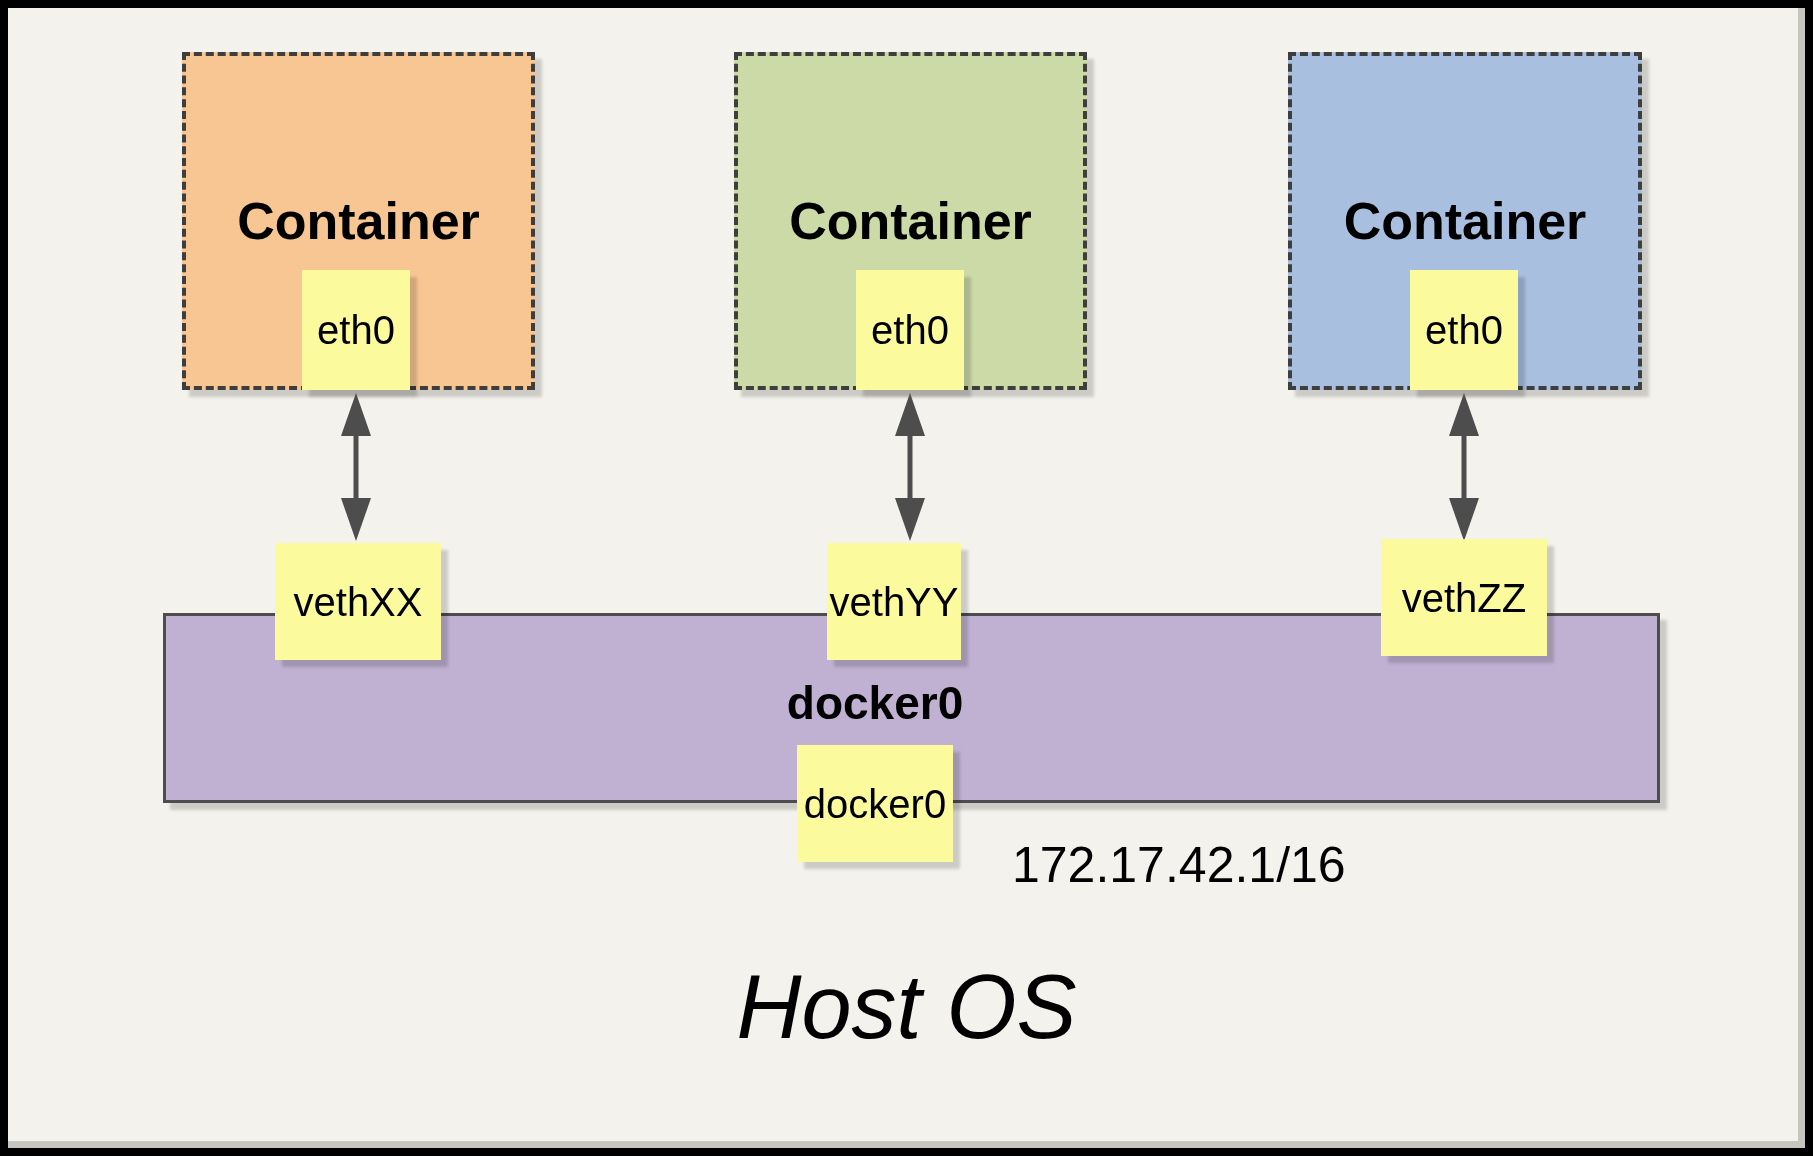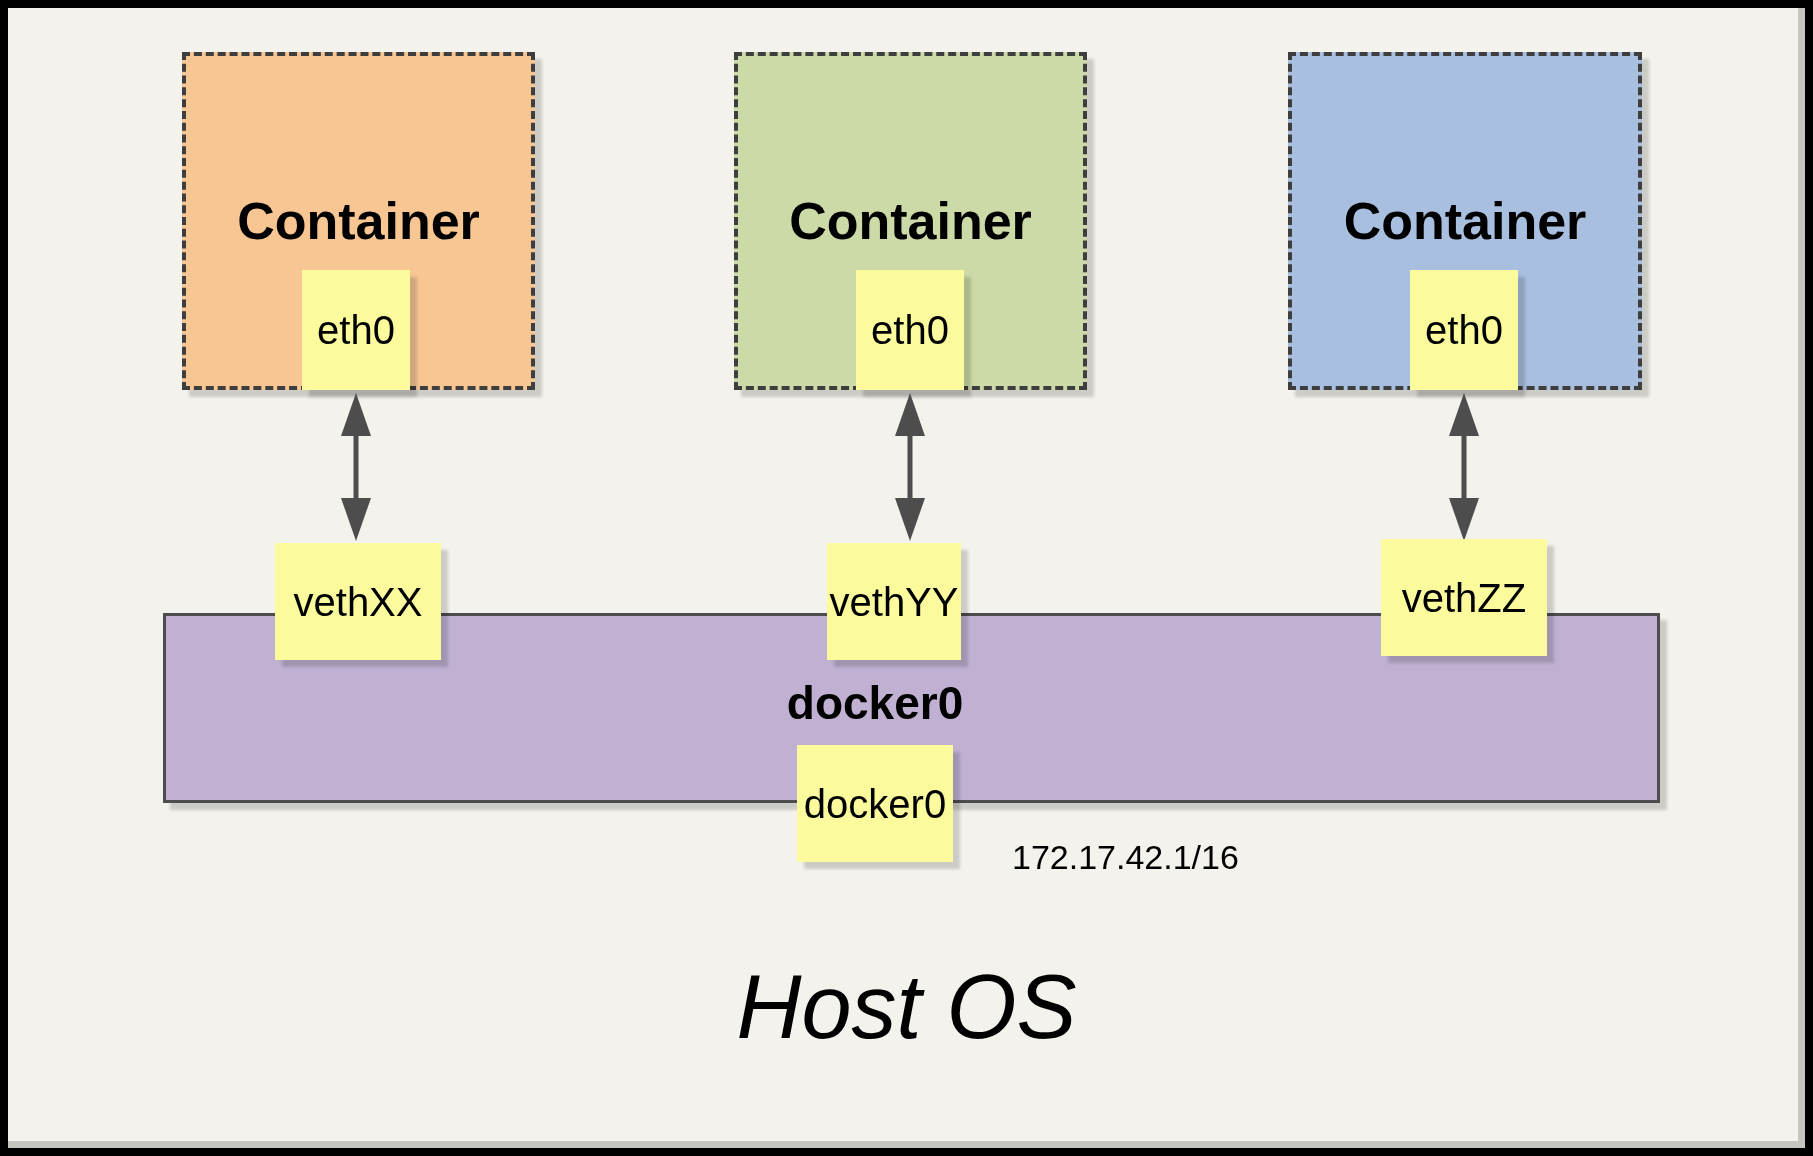--- a/index.html
+++ b/index.html
@@ -31,21 +31,21 @@
     font-size:40px;line-height:1;
   }
   .bridge-bar{
     background:var(--purple);
     border:3px solid var(--line);
     box-shadow:7px 7px 3px var(--shadow);
   }
   .bridge-label{
     text-align:center;font-weight:bold;font-size:46px;line-height:1;
   }
-  .ip-label{font-size:34px;line-height:1;}
+  .ip-label{font-size:50px;line-height:1;}
   .host-label{left:0;width:100%;text-align:center;font-size:90px;line-height:1;font-style:italic;}
   .arrow line{stroke:var(--line);stroke-width:5;}
   .arrow polygon{fill:var(--line);}
 </style>
 </head>
 <body>
 
 <div class="stage">
   <div class="page"></div>
 

